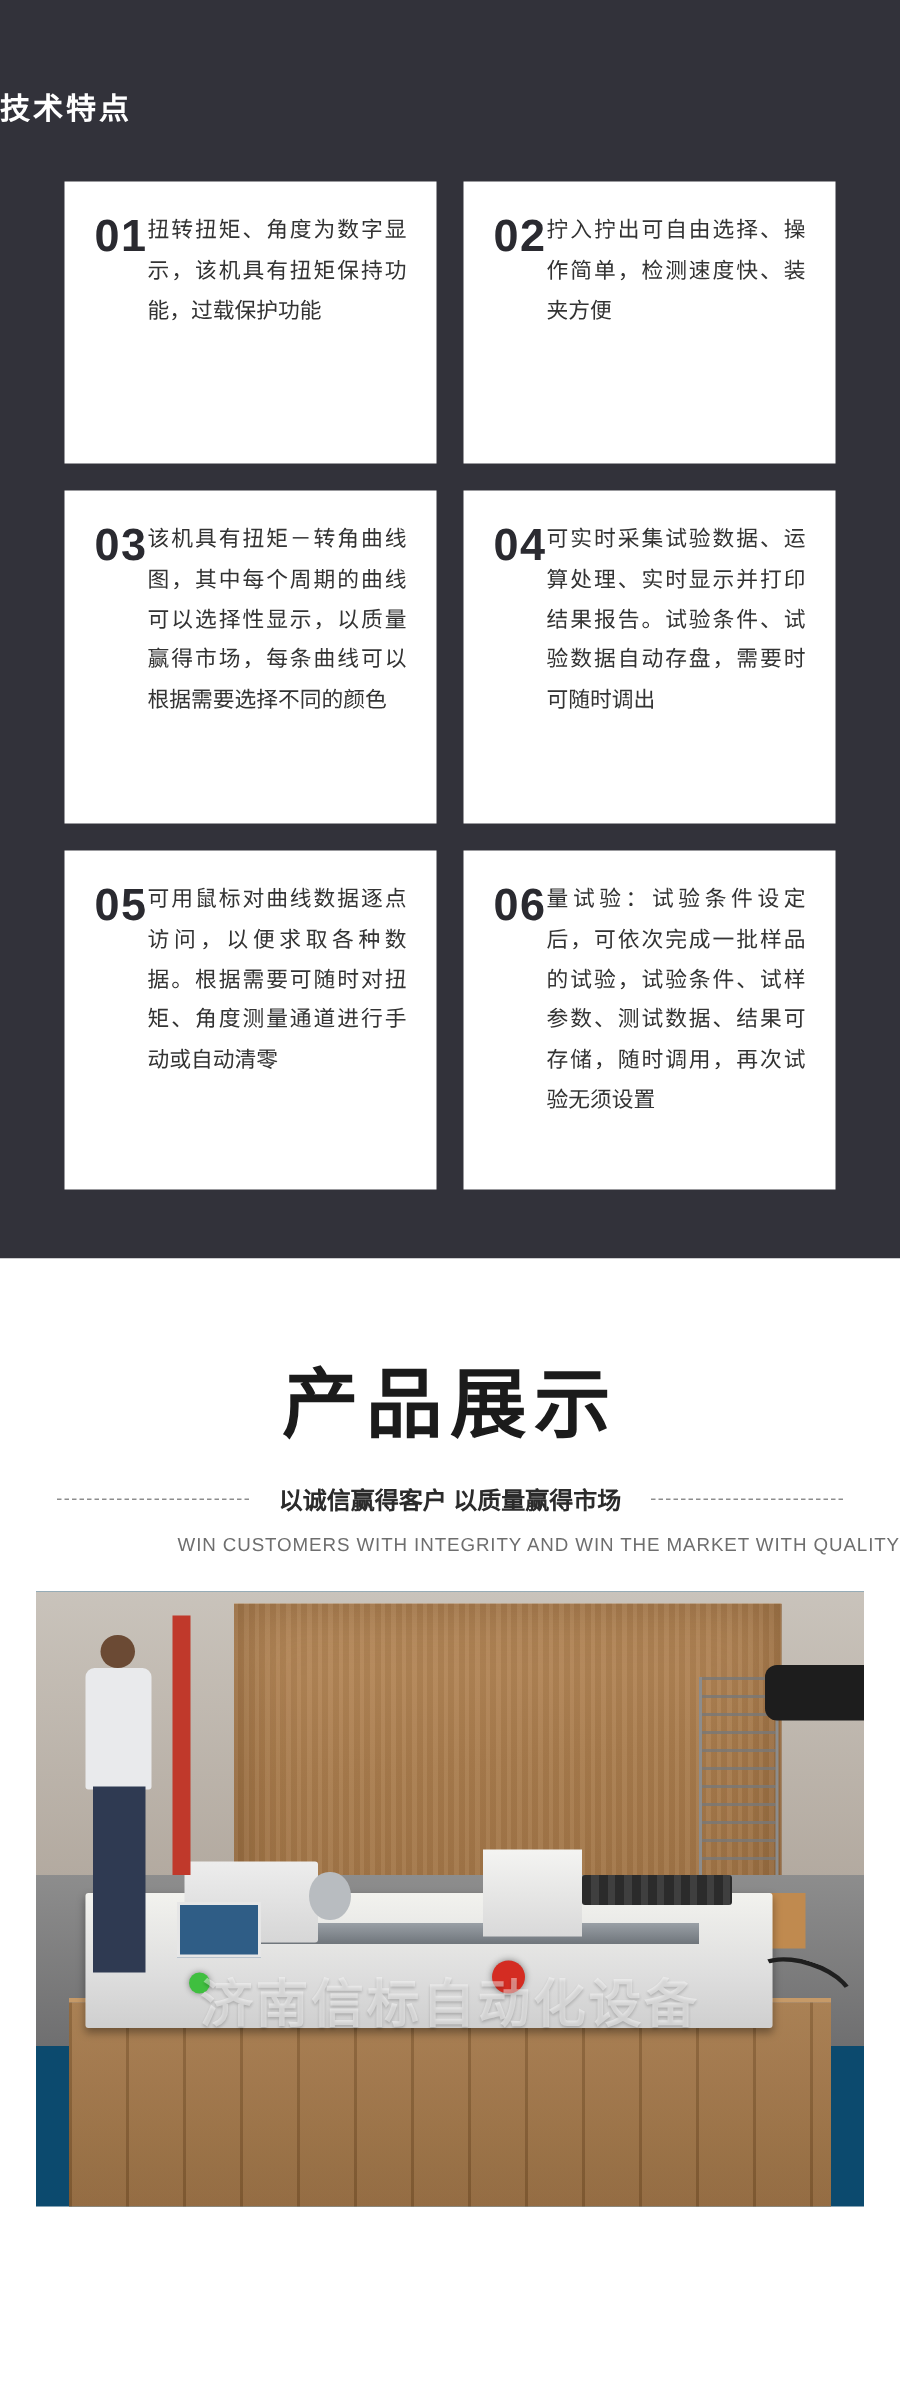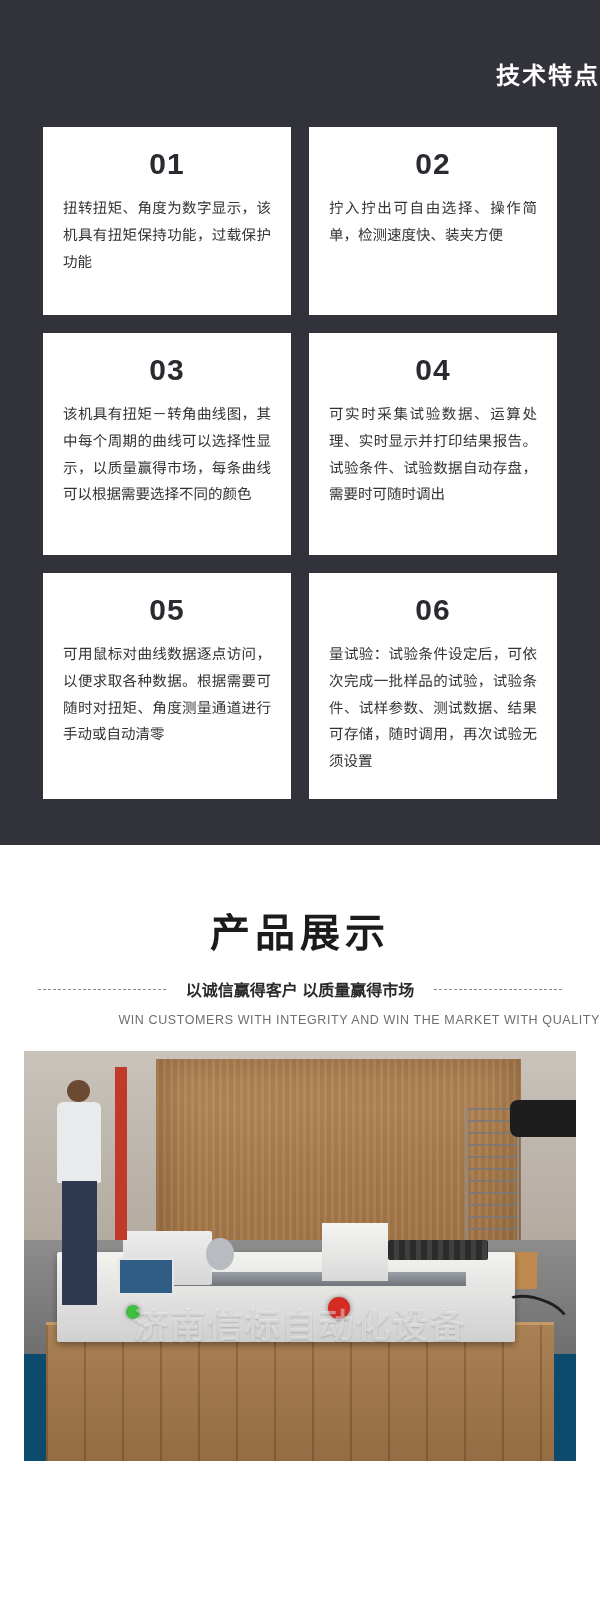--- a/index.html
+++ b/index.html
@@ -13,40 +13,39 @@
     -webkit-font-smoothing: antialiased;
   }
 
   
   .features-section {
     background: #32323a;
     padding: 42px 0 46px 0;
   }
   .features-title {
     color: #ffffff;
-    font-size: 24px;
-    font-weight: bold;
-    text-align: right;
+    font-size: 20px;
+    font-weight: bold;
+    text-align: left;
     letter-spacing: 2px;
     margin: 14px 0 36px 0;
   }
   .features-grid {
     display: flex;
     flex-wrap: wrap;
     justify-content: center;
     gap: 18px 18px;
     padding: 0 36px;
   }
   .feature-card {
     width: 248px;
     box-sizing: border-box;
     background: #ffffff;
     padding: 20px 20px 22px 20px;
     display: flex;
-    flex-direction: column;
   }
   .feature-card.h1 { min-height: 188px; }
   .feature-card.h2 { min-height: 222px; }
   .feature-card.h3 { min-height: 226px; }
   .feature-num {
     text-align: center;
     font-size: 30px;
     font-weight: bold;
     color: #2a2a30;
     letter-spacing: 1px;
@@ -60,21 +59,21 @@
     text-align: justify;
   }
 
   
   .showcase-section {
     background: #ffffff;
     padding: 56px 0 26px 0;
   }
   .showcase-title {
     text-align: center;
-    font-size: 40px;
+    font-size: 51px;
     font-weight: bold;
     color: #1b1b1b;
     letter-spacing: 5px;
     margin: 0 0 18px 0;
   }
   .showcase-sub {
     display: flex;
     align-items: center;
     justify-content: center;
     gap: 20px;

